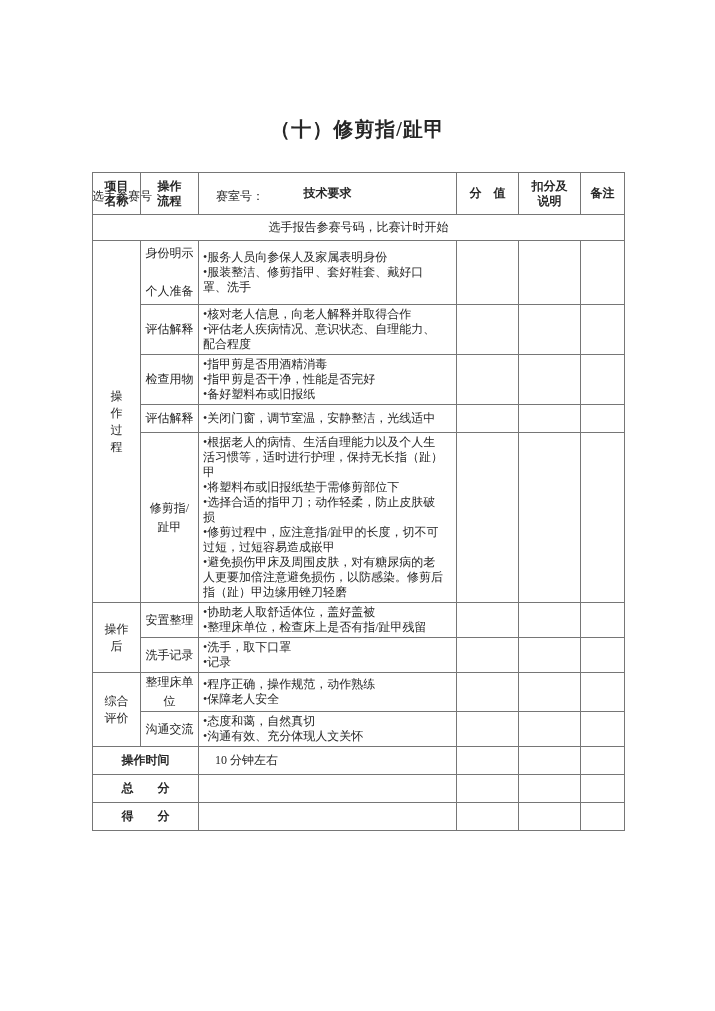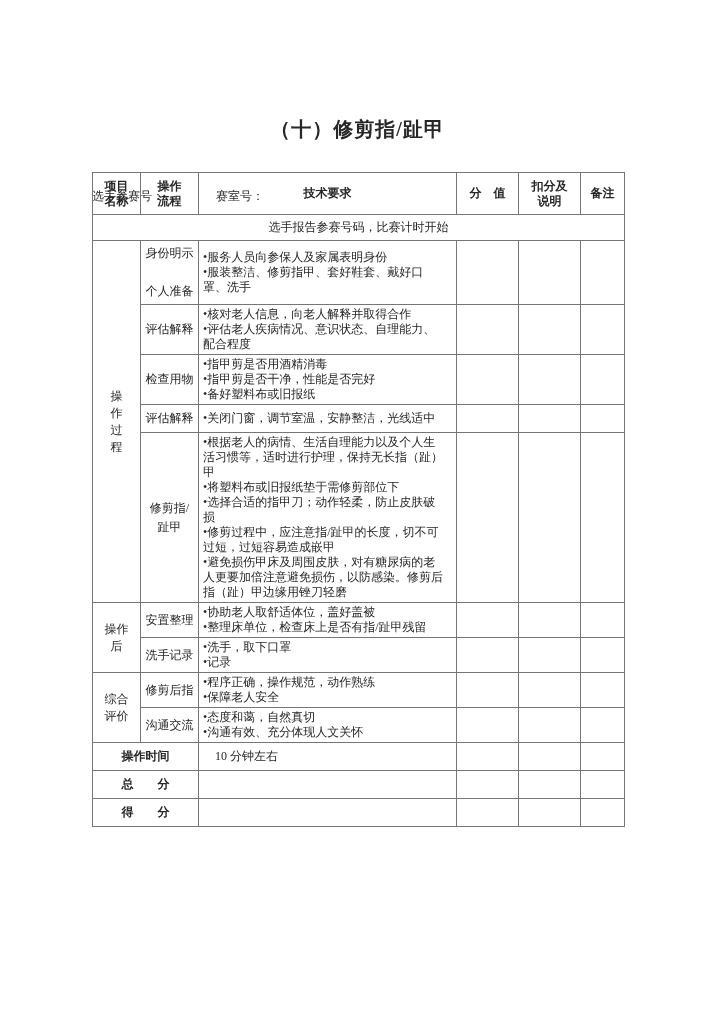--- a/index.html
+++ b/index.html
@@ -171,21 +171,21 @@
           <div class="bl">•记录</div>
         </td>
     <td></td>
     <td></td>
     <td></td>
   </tr>
 
   <tr class="h34">
     <td rowspan="2" class="group">综合
 评价</td>
-    <td class="step">修剪后指</td>
+    <td class="step">整理床单位</td>
     <td class="req">
           <div class="bl">•程序正确，操作规范，动作熟练</div>
           <div class="bl">•保障老人安全</div>
         </td>
     <td></td>
     <td></td>
     <td></td>
   </tr>
 
   <tr class="h32">

